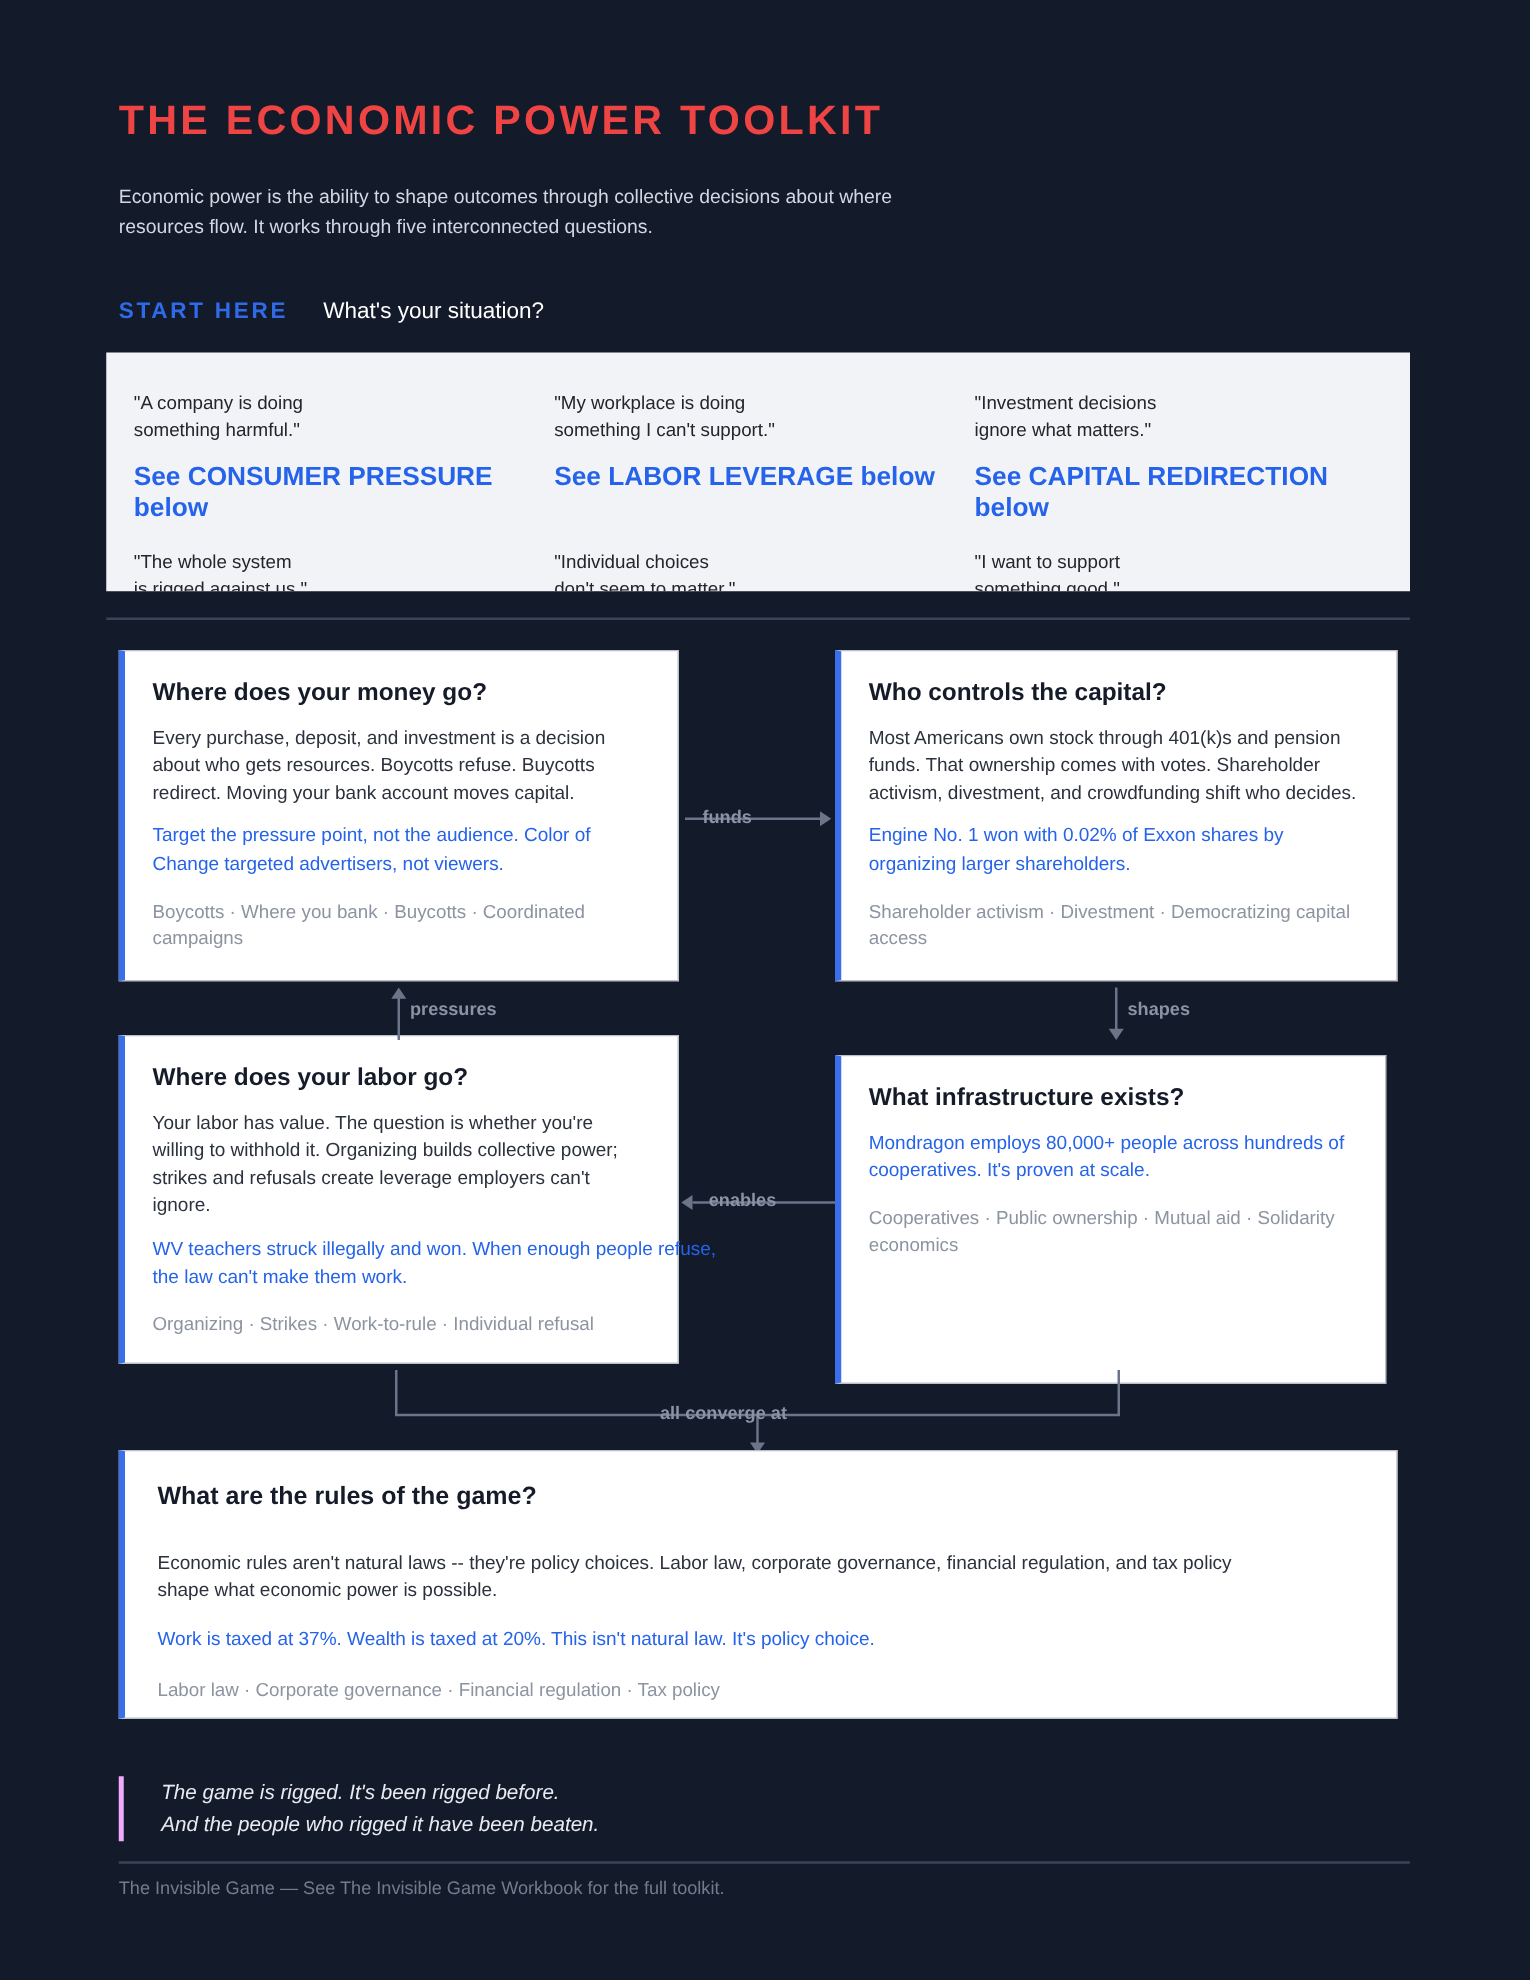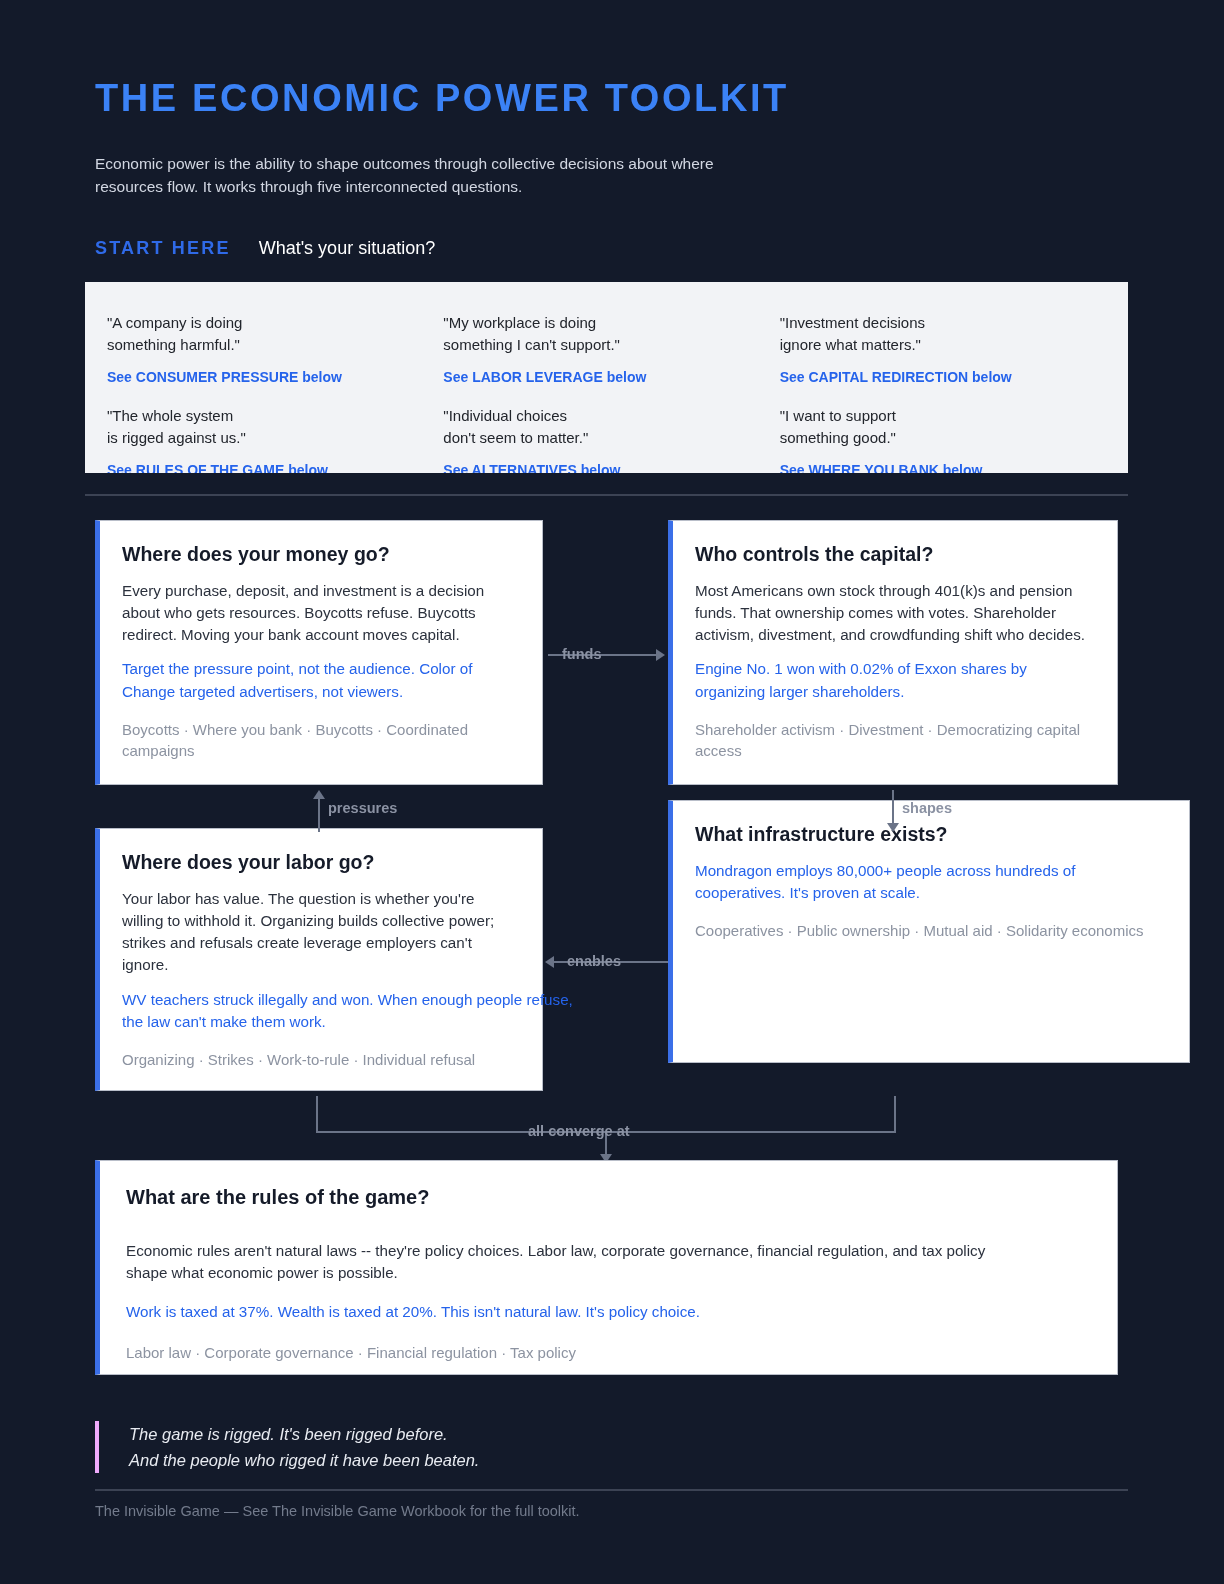--- a/index.html
+++ b/index.html
@@ -10,22 +10,22 @@
     background:#131a2a;
     font-family:"Liberation Sans", sans-serif;
     overflow:hidden;
   }
 
   .page { position:relative; width:1224px; height:1584px; }
 
   
   .header { position:absolute; left:95px; top:78px; width:1040px; }
   .title {
-    color:#3b82f6;
-    font-size:38px;
+    color:#ef4444;
+    font-size:33px;
     font-weight:bold;
     letter-spacing:2.6px;
     line-height:1.1;
   }
   .subtitle {
     margin-top:32px;
     color:#d2d7e2;
     font-size:15.5px;
     line-height:1.5;
     max-width:640px;
@@ -65,21 +65,21 @@
   }
   .sit-quote {
     color:#22252c;
     font-size:15px;
     line-height:1.45;
     white-space:pre-line;
   }
   .sit-link {
     margin-top:13px;
     color:#2563eb;
-    font-size:14px;
+    font-size:21px;
     font-weight:bold;
     line-height:1.2;
   }
 
   .divider-top {
     position:absolute; left:85px; top:494px;
     width:1043px; height:2px;
     background:#3c4354;
   }
 
@@ -114,21 +114,21 @@
   .card-highlight.wrap2 { white-space:normal; }
   .card-tags {
     color:#8c93a1;
     font-size:15px;
     line-height:1.45;
   }
 
   #card-money        { left:95px;  top:520px;  width:448px; height:265px; }
   #card-capital      { left:668px; top:520px;  width:450px; height:265px; }
   #card-labor        { left:95px;  top:828px;  width:448px; height:263px; }
-  #card-infra        { left:668px; top:800px;  width:522px; height:263px; }
+  #card-infra        { left:668px; top:844px;  width:441px; height:263px; }
   #card-rules        { left:95px;  top:1160px; width:1023px; height:215px; }
 
   #card-rules .card-inner { padding:24px 24px 20px 26px; }
   #card-rules .card-title { font-size:20px; margin-bottom:31px; }
   #card-rules .card-body  { font-size:15.2px; max-width:900px; margin-bottom:17px; }
   #card-rules .card-highlight { margin-bottom:19px; }
 
   
   #card-labor .card-highlight {
     position:relative;

